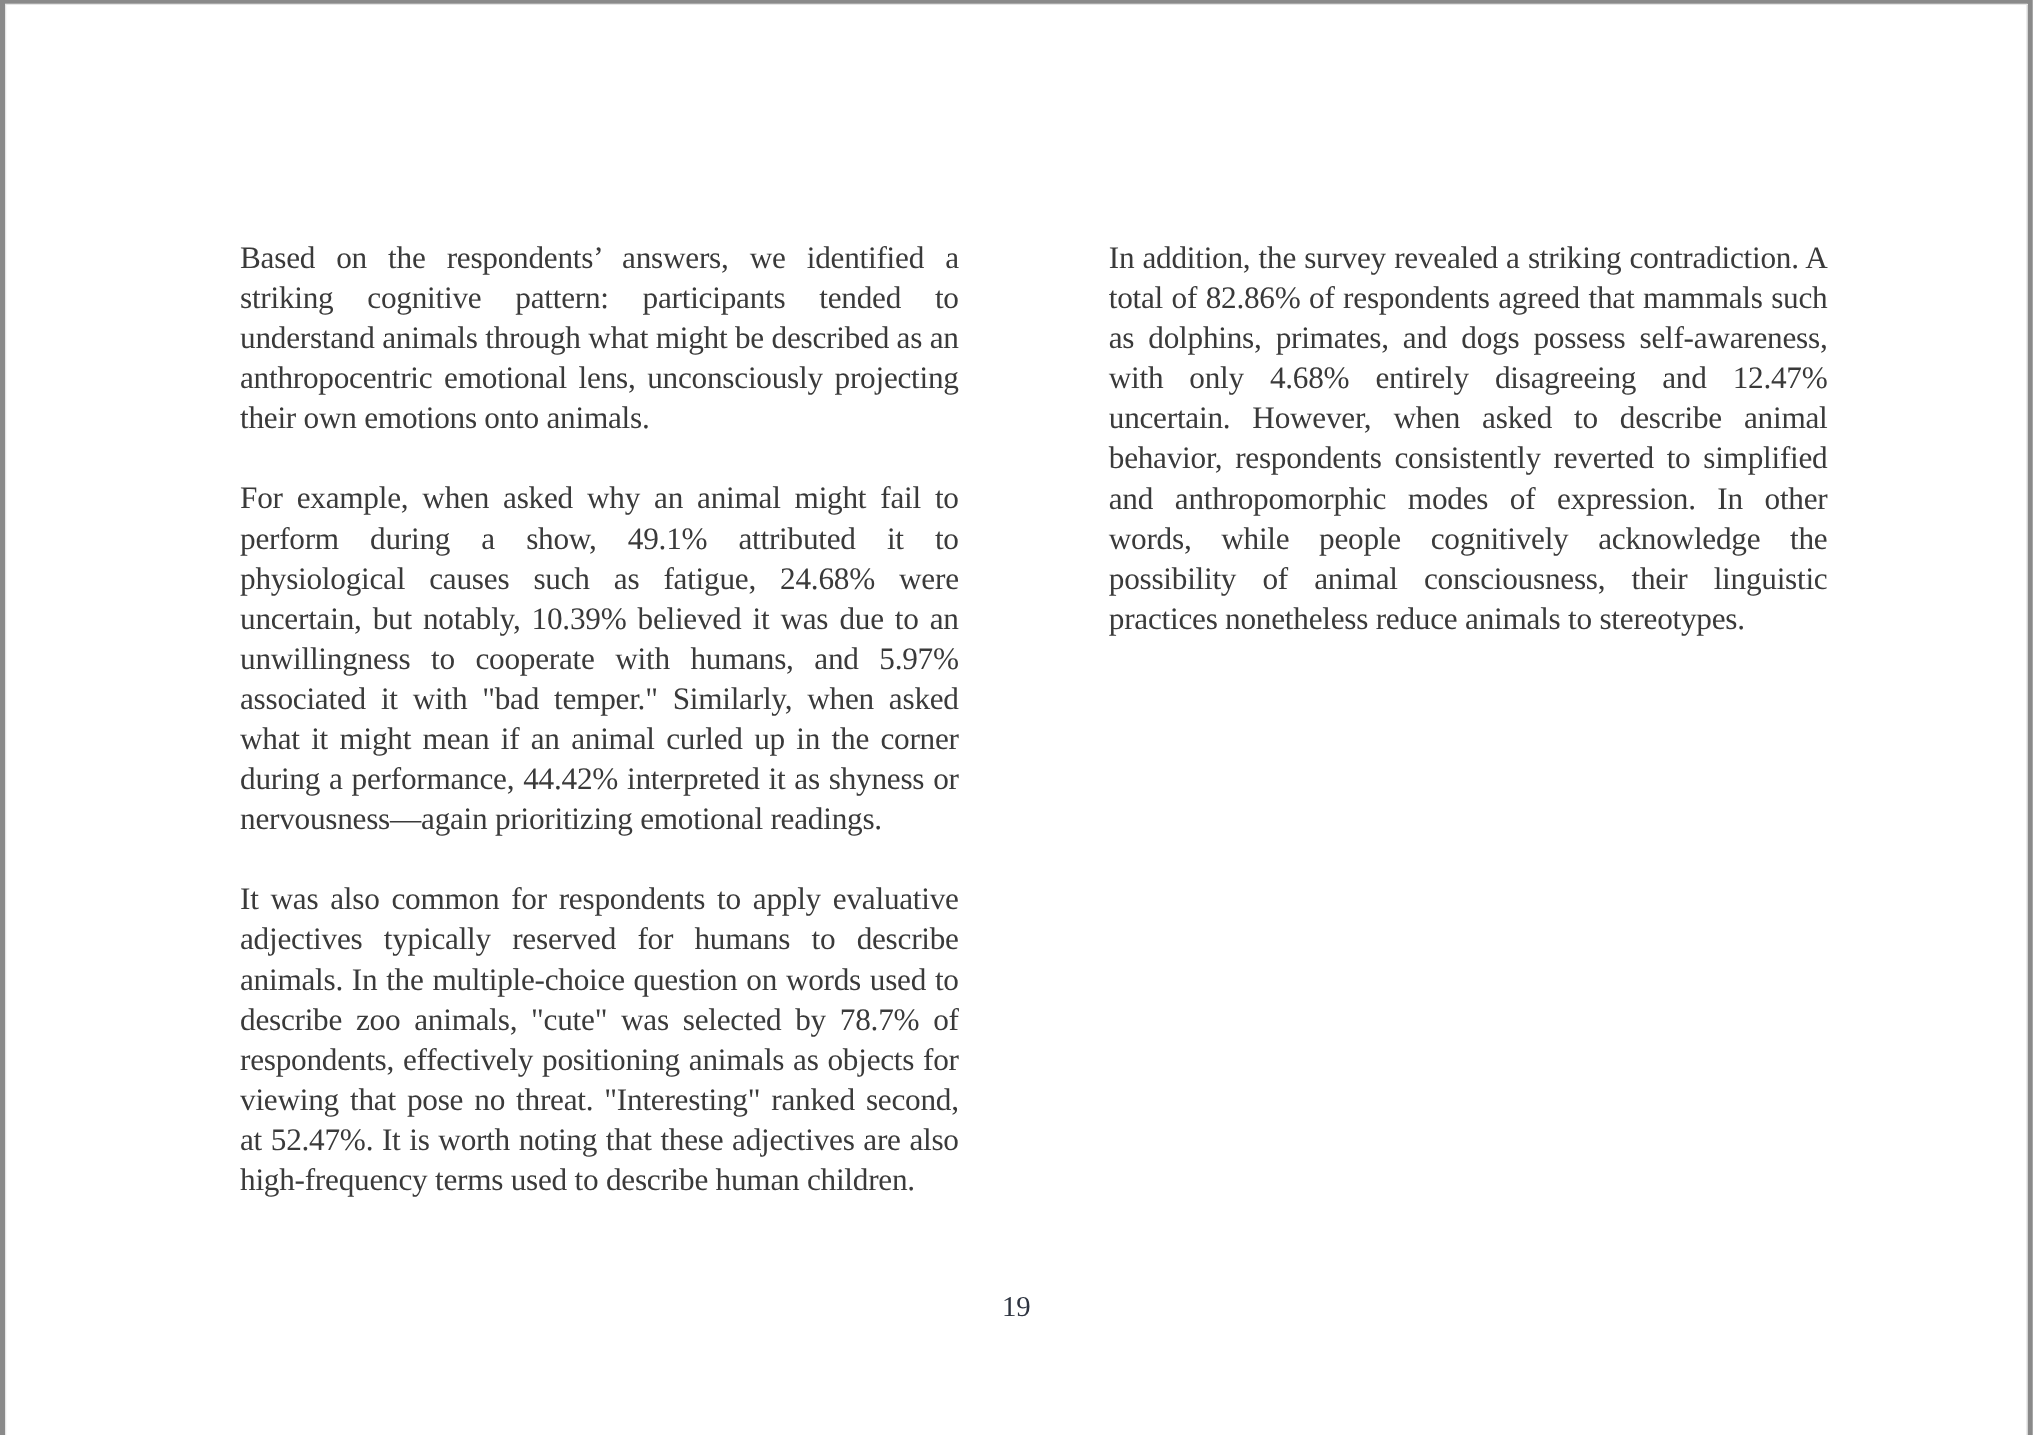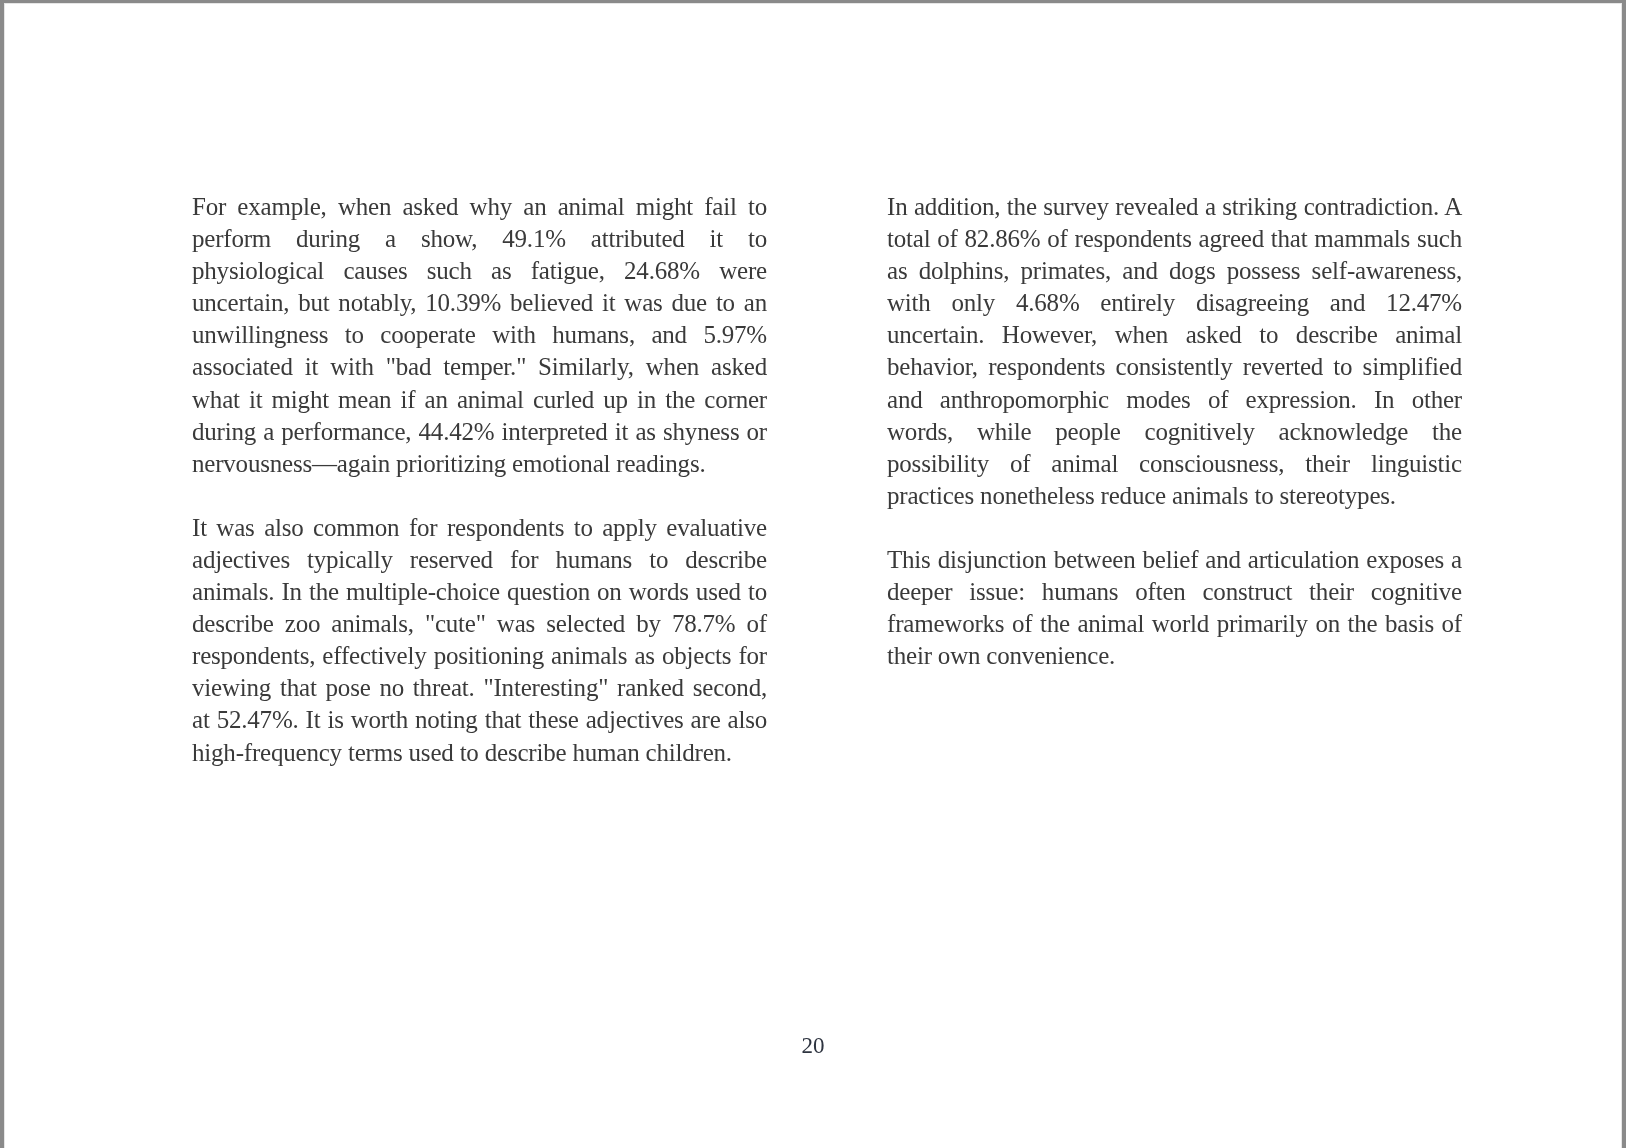--- a/index.html
+++ b/index.html
@@ -49,24 +49,24 @@
       font-size: 23px;
       color: #2e3440;
     }
   </style>
 </head>
 <body>
 
 <div class="page">
 
   <div class="column left">
+    <p>Based on the respondents’ answers, we identified a striking cognitive pattern: participants tended to understand animals through what might be described as an anthropocentric emotional lens, unconsciously projecting their own emotions onto animals.</p>
     <p>For example, when asked why an animal might fail to perform during a show, 49.1% attributed it to physiological causes such as fatigue, 24.68% were uncertain, but notably, 10.39% believed it was due to an unwillingness to cooperate with humans, and 5.97% associated it with "bad temper." Similarly, when asked what it might mean if an animal curled up in the corner during a performance, 44.42% interpreted it as shyness or nervousness—again prioritizing emotional readings.</p>
     <p>It was also common for respondents to apply evaluative adjectives typically reserved for humans to describe animals. In the multiple-choice question on words used to describe zoo animals, "cute" was selected by 78.7% of respondents, effectively positioning animals as objects for viewing that pose no threat. "Interesting" ranked second, at 52.47%. It is worth noting that these adjectives are also high-frequency terms used to describe human children.</p>
   </div>
 
   <div class="column right">
     <p>In addition, the survey revealed a striking contradiction. A total of 82.86% of respondents agreed that mammals such as dolphins, primates, and dogs possess self-awareness, with only 4.68% entirely disagreeing and 12.47% uncertain. However, when asked to describe animal behavior, respondents consistently reverted to simplified and anthropomorphic modes of expression. In other words, while people cognitively acknowledge the possibility of animal consciousness, their linguistic practices nonetheless reduce animals to stereotypes.</p>
-    <p>This disjunction between belief and articulation exposes a deeper issue: humans often construct their cognitive frameworks of the animal world primarily on the basis of their own convenience.</p>
   </div>
 
-  <div class="page-number">20</div>
+  <div class="page-number">19</div>
 
 </div>
 
 </body></html>

